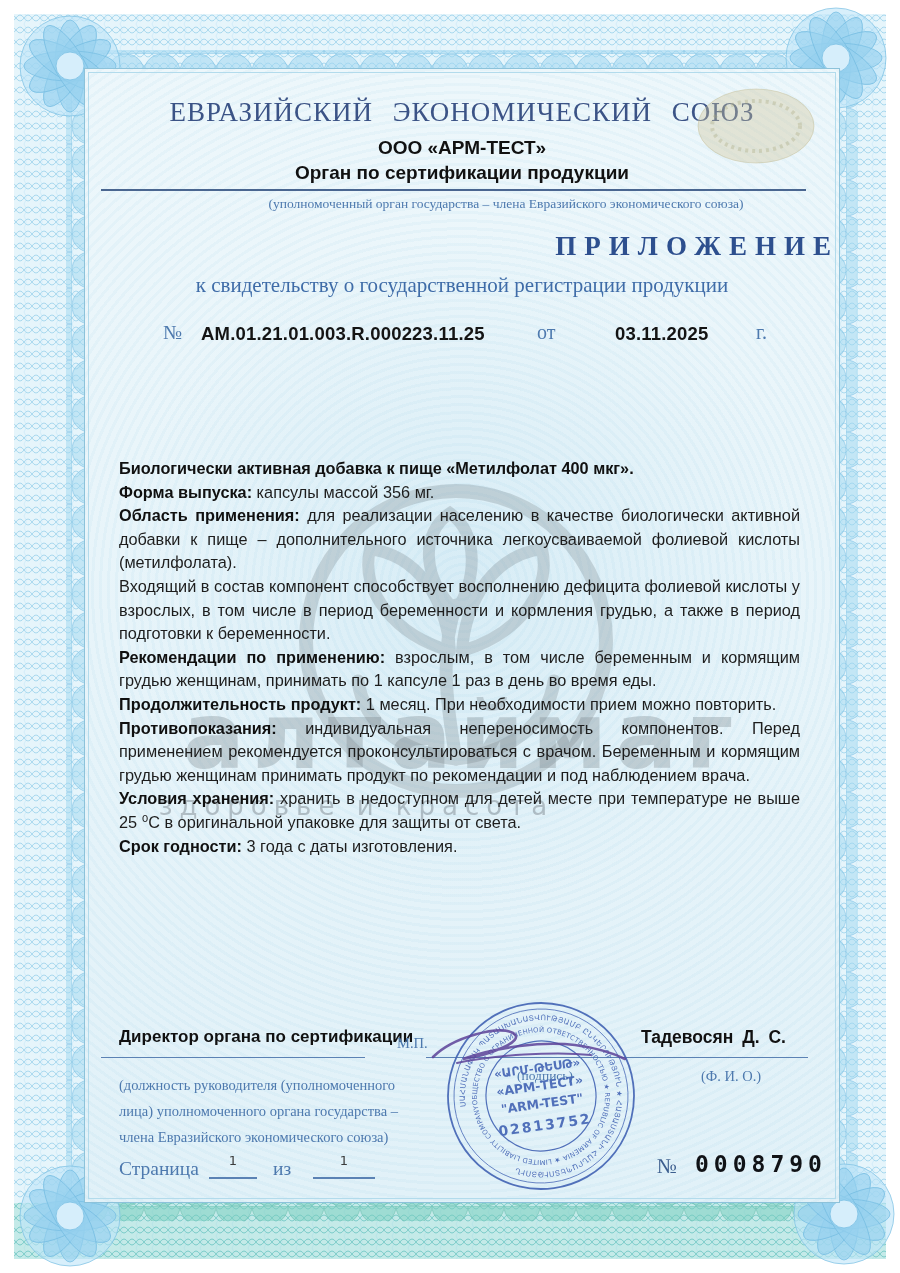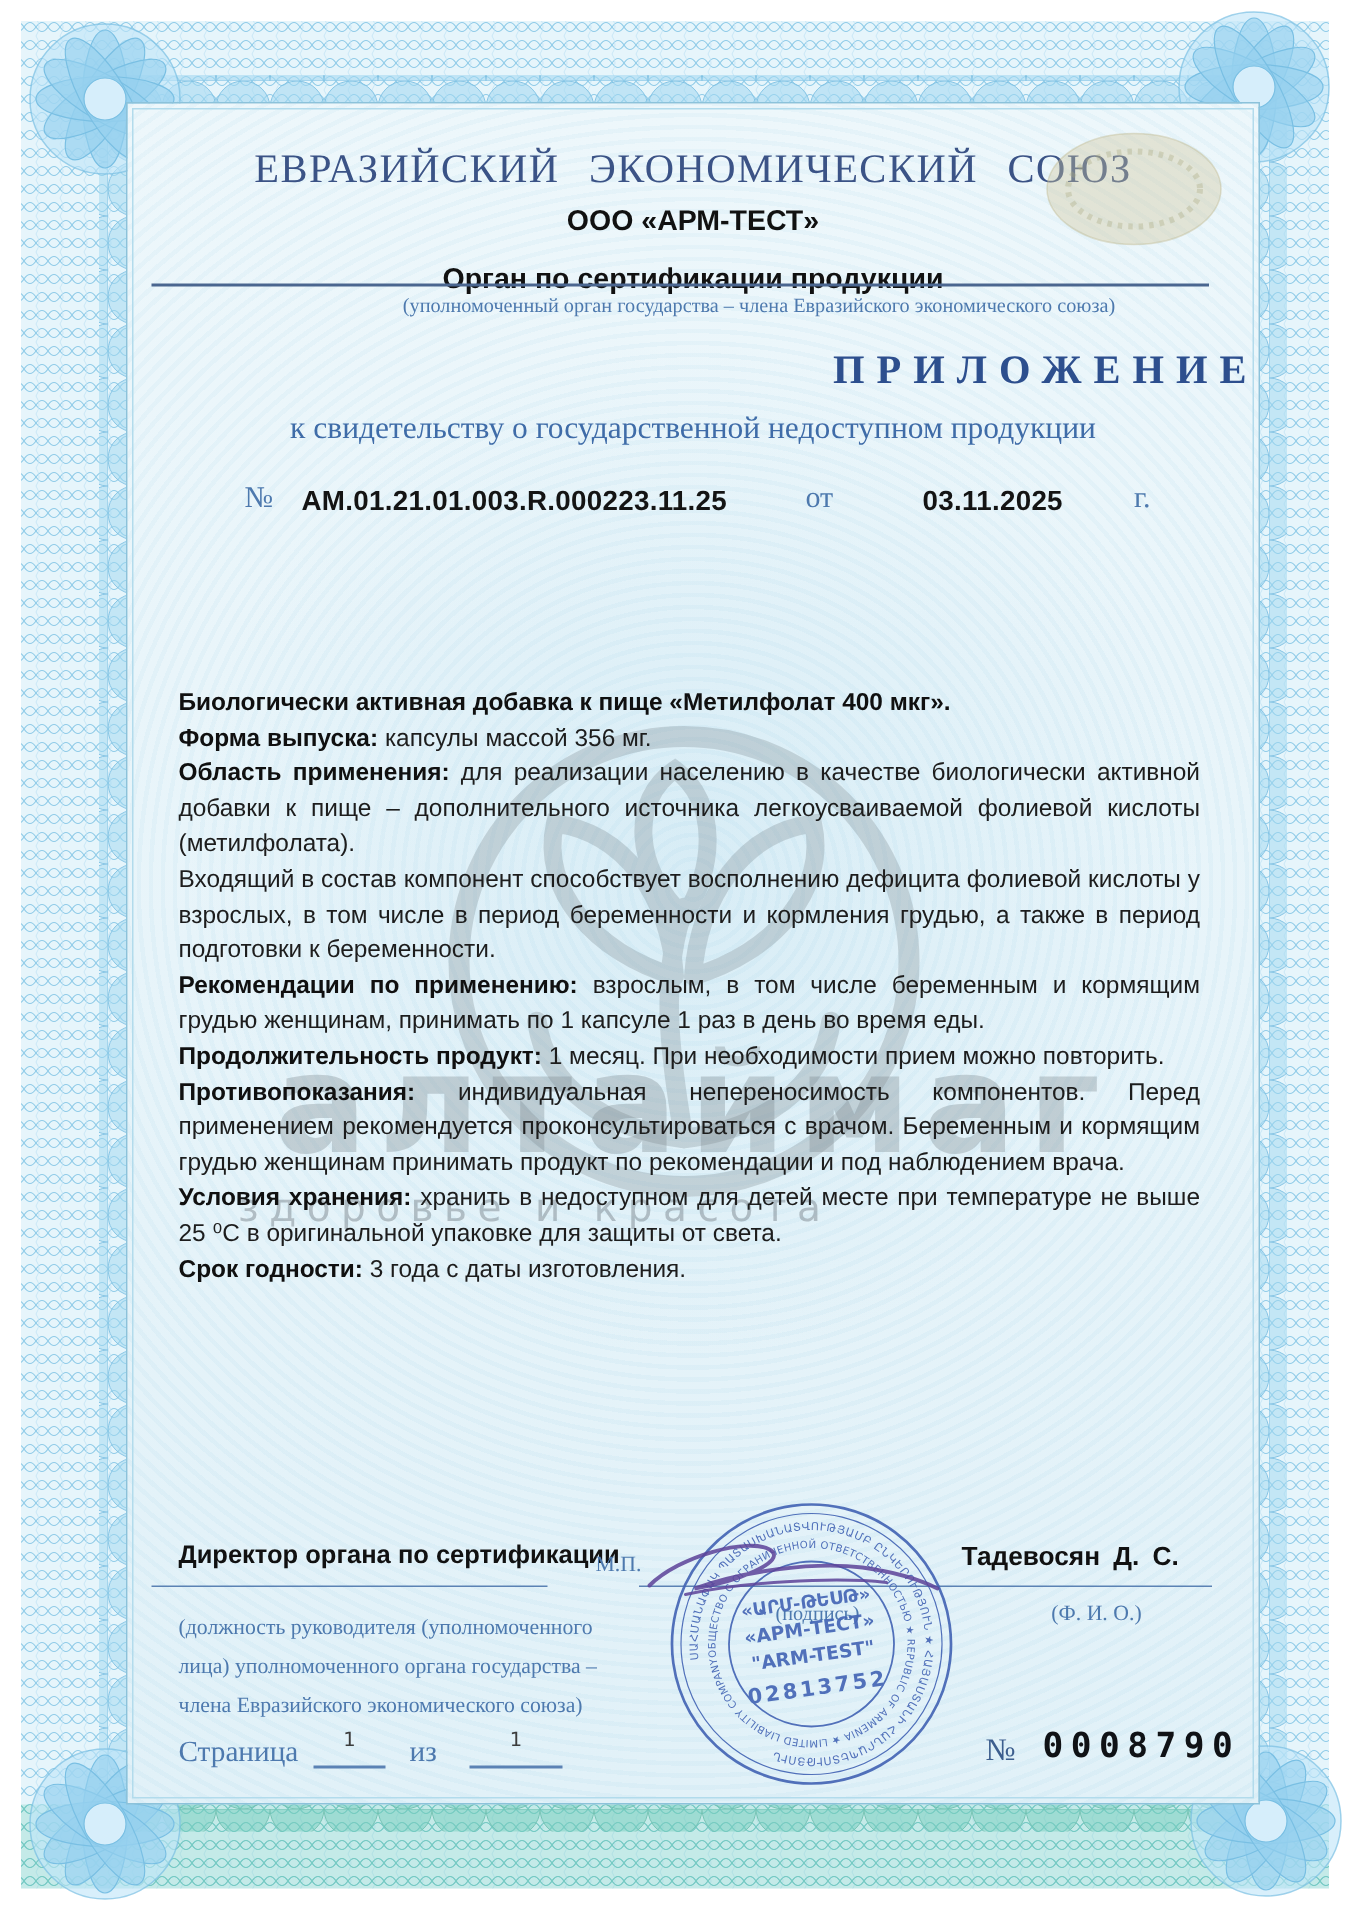--- a/index.html
+++ b/index.html
@@ -22,21 +22,21 @@
             letter-spacing:8px;color:rgba(122,134,141,.34);white-space:nowrap;}
   .wm-tag{position:absolute;left:0;width:72%;top:722px;text-align:center;
           font-family:"DejaVu Sans",sans-serif;font-size:26px;letter-spacing:7px;
           color:rgba(128,140,147,.52);white-space:nowrap;}
 
   
   .hdr{position:absolute;top:28px;left:0;width:100%;text-align:center;}
   .hdr-union{font-family:"Liberation Serif","DejaVu Serif",serif;font-size:27px;
              color:#3b5386;letter-spacing:1px;word-spacing:12px;}
   .hdr-org{margin-top:9px;font-weight:bold;font-size:19px;color:#111;}
-  .hdr-role{margin-top:17px;font-weight:bold;font-size:19px;color:#111;}
+  .hdr-role{margin-top:3px;font-weight:bold;font-size:19px;color:#111;}
   .rule{position:absolute;left:16px;width:705px;top:120px;border-top:2px solid #4a6690;}
   .note{position:absolute;top:127px;left:0;width:100%;text-align:center;
         font-family:"Liberation Serif","DejaVu Serif",serif;font-size:13.5px;color:#4d79ae;padding-left:44px;}
 
   .doc-title{position:absolute;top:162px;left:0;width:100%;text-align:right;
              font-family:"Liberation Serif","DejaVu Serif",serif;font-weight:bold;
              font-size:27px;letter-spacing:8px;color:#2d4f8e;}
   .doc-sub{position:absolute;top:204px;left:0;width:100%;text-align:center;
            font-family:"Liberation Serif","DejaVu Serif",serif;font-size:21px;color:#3f6ca8;}
 
@@ -159,21 +159,21 @@
 
     <div class="hdr">
       <div class="hdr-union">ЕВРАЗИЙСКИЙ ЭКОНОМИЧЕСКИЙ СОЮЗ</div>
       <div class="hdr-org">ООО «АРМ-ТЕСТ»</div>
       <div class="hdr-role">Орган по сертификации продукции</div>
     </div>
     <div class="rule"></div>
     <div class="note">(уполномоченный орган государства – члена Евразийского экономического союза)</div>
 
     <div class="doc-title">ПРИЛОЖЕНИЕ</div>
-    <div class="doc-sub">к свидетельству о государственной недоступном продукции</div>
+    <div class="doc-sub">к свидетельству о государственной регистрации продукции</div>
 
     <div class="reg">
       <span class="serif reg-no">№</span>
       <span class="val reg-num">AM.01.21.01.003.R.000223.11.25</span>
       <span class="serif reg-from">от</span>
       <span class="val reg-date">03.11.2025</span>
       <span class="serif reg-year">г.</span>
     </div>
 
     <div class="bodytext">

